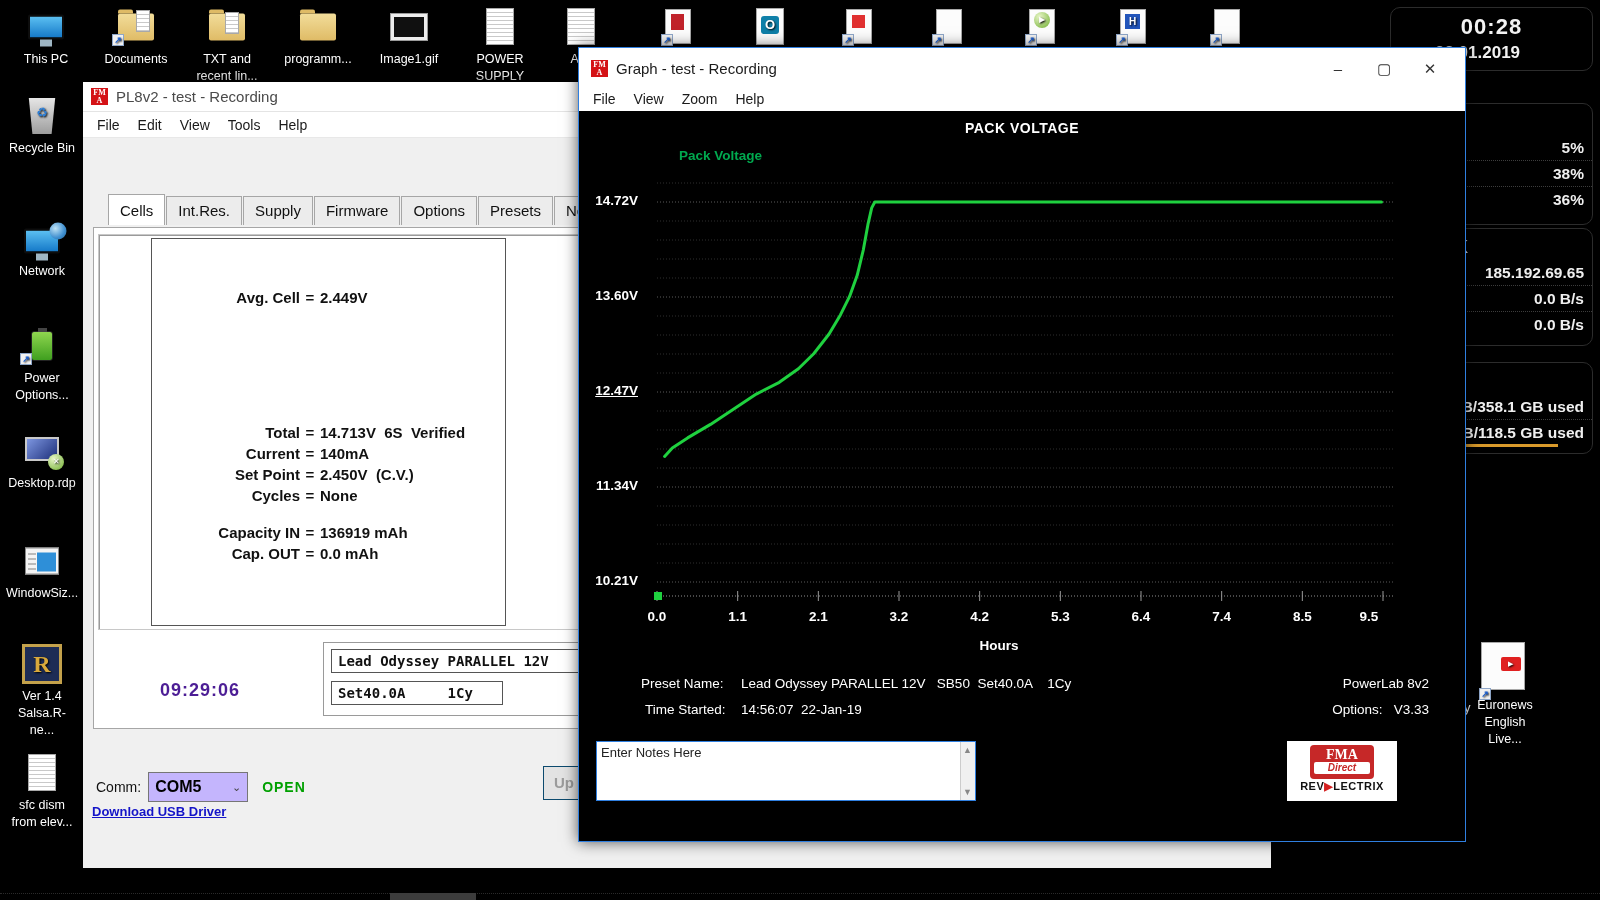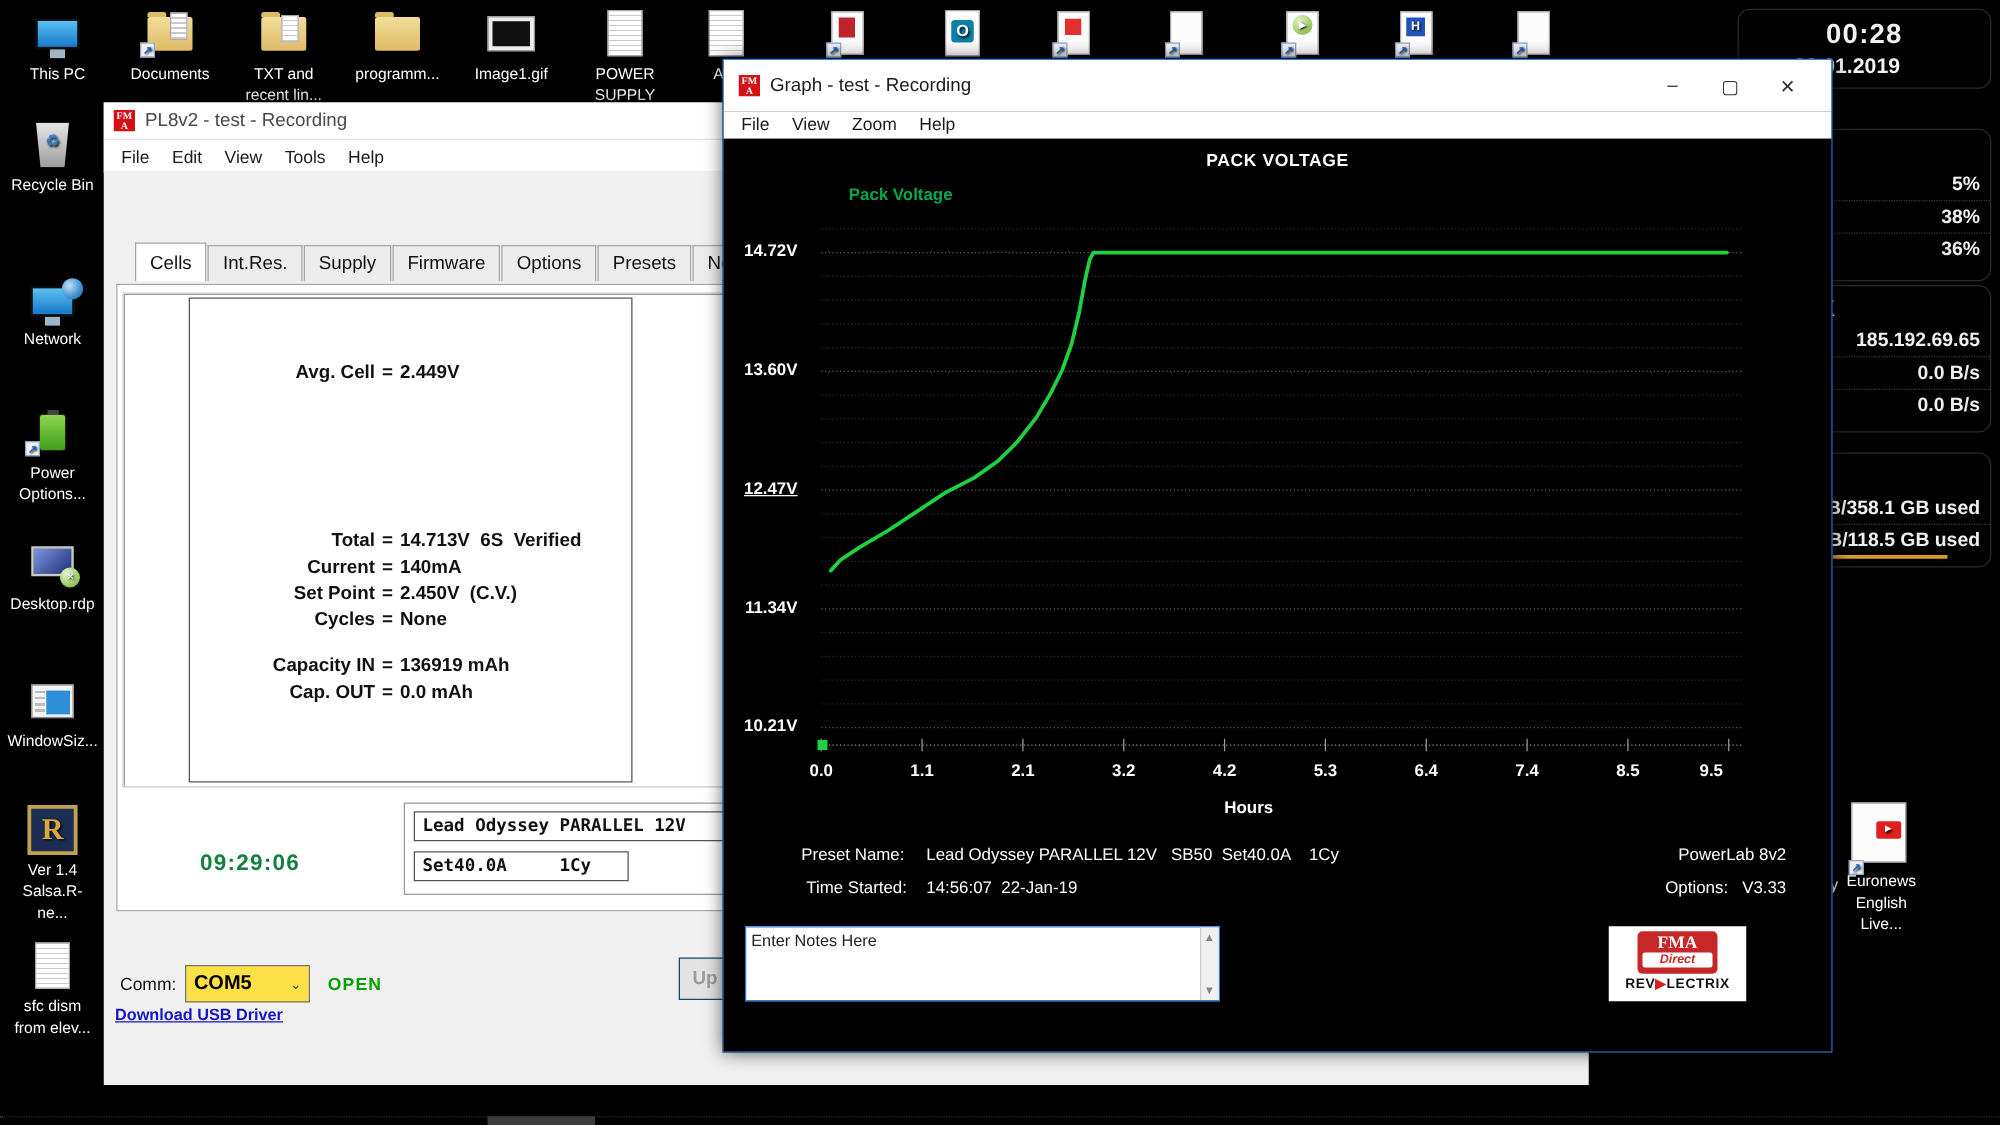--- a/index.html
+++ b/index.html
@@ -68,29 +68,29 @@
   #pl8-panel { position:absolute; left:10px; top:145px; width:1168px; height:502px; background:#fff; border:1px solid #a6a6a6; }
   #cells-frame { position:absolute; left:4px; top:6px; width:1152px; height:396px; border:1px solid #c8c8c8; box-shadow:inset 1px 1px 0 #9a9a9a; }
   #cells-box { position:absolute; left:57px; top:10px; width:355px; height:388px; background:#fff; border:1px solid #555; }
   .cellrow { display:flex; font-weight:bold; font-size:15px; color:#111; margin:4px 0; }
   .cellrow .lab { width:148px; text-align:right; }
   .cellrow .eq { width:20px; text-align:center; }
   .cellrow .val { flex:1; text-align:left; white-space:pre; }
   #avg-row { margin-top:50px; }
   #main-rows { margin-top:118px; }
   .gap-top { margin-top:20px !important; }
-  #pl8-timer { position:absolute; left:66px; top:452px; font-weight:bold; font-size:18px; color:#15803d; letter-spacing:1px; }
+  #pl8-timer { position:absolute; left:66px; top:452px; font-weight:bold; font-size:18px; color:#4c1d95; letter-spacing:1px; }
   #preset-group { position:absolute; left:229px; top:414px; width:430px; height:74px; border:1px solid #9a9a9a; }
   .preset-line { position:absolute; left:7px; background:#fff; border:1px solid #555; font-family:"DejaVu Sans Mono",monospace;
                  font-weight:bold; font-size:14px; color:#111; padding:3px 6px; white-space:pre; }
   #preset-l1 { top:6px; width:412px; }
   #preset-l2 { top:38px; width:172px; }
   #comm-row { position:absolute; left:13px; top:690px; display:flex; align-items:center; }
   #comm-label { font-size:14px; color:#111; }
-  #comm-select { width:100px; height:30px; border:1px solid #767676; background:#fde047; margin-left:7px;
+  #comm-select { width:100px; height:30px; border:1px solid #767676; background:#c4b5fd; margin-left:7px;
                  display:flex; align-items:center; justify-content:space-between; padding:0 6px; }
   #comm-select .v { font-weight:bold; font-size:16px; }
   #comm-select .chev { font-size:11px; color:#444; }
   #comm-open { color:#00a000; font-weight:bold; font-size:14px; letter-spacing:1px; margin-left:14px; }
   #usb-link { position:absolute; left:9px; top:722px; color:#1414c8; font-weight:bold; font-size:13px; text-decoration:underline; }
   #up-btn { position:absolute; left:460px; top:684px; width:54px; height:34px; background:#e3e3e3; border:1px solid #0c4a6e;
             color:#9b9b9b; font-weight:bold; font-size:15px; line-height:32px; padding-left:10px; }
 
   
   #graph { left:578px; top:47px; width:888px; height:795px; border:1px solid #2f7fe0; background:#000; }

